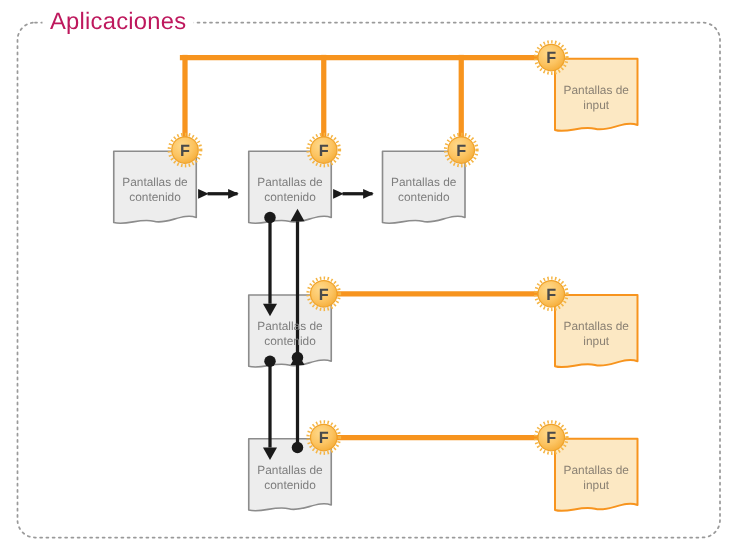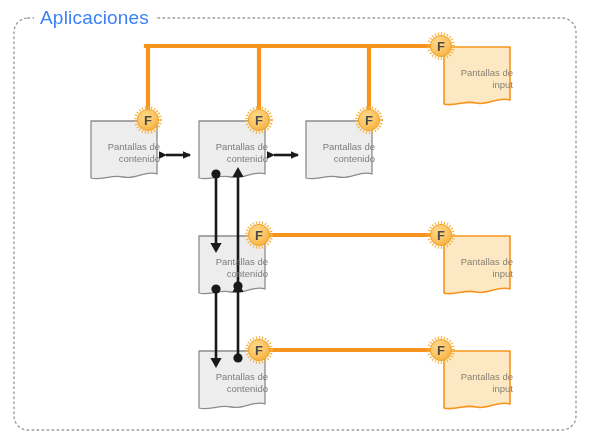--- a/index.html
+++ b/index.html
@@ -22,31 +22,31 @@
   #stage svg {
     position: absolute;
     left: 0;
     top: 0;
   }
   .grp-title {
     position: absolute;
     left: 34px;
     top: 6px;
     font-size: 19px;
-    color: #3b82f6;
+    color: #be185d;
     font-family: "Liberation Sans", sans-serif;
     letter-spacing: 0.2px;
     background: #ffffff;
     padding: 0 6px;
     line-height: 24px;
     white-space: nowrap;
   }
   .node-label {
     position: absolute;
-    text-align: right;
+    text-align: center;
     font-size: 9.5px;
     line-height: 11.5px;
     color: #7d7d7d;
     font-family: "Liberation Sans", sans-serif;
     pointer-events: none;
     white-space: pre-line;
   }
   .node-label.input-lbl { color: #8a8073; }
   .fbadge-text {
     font-family: "Liberation Sans", sans-serif;

